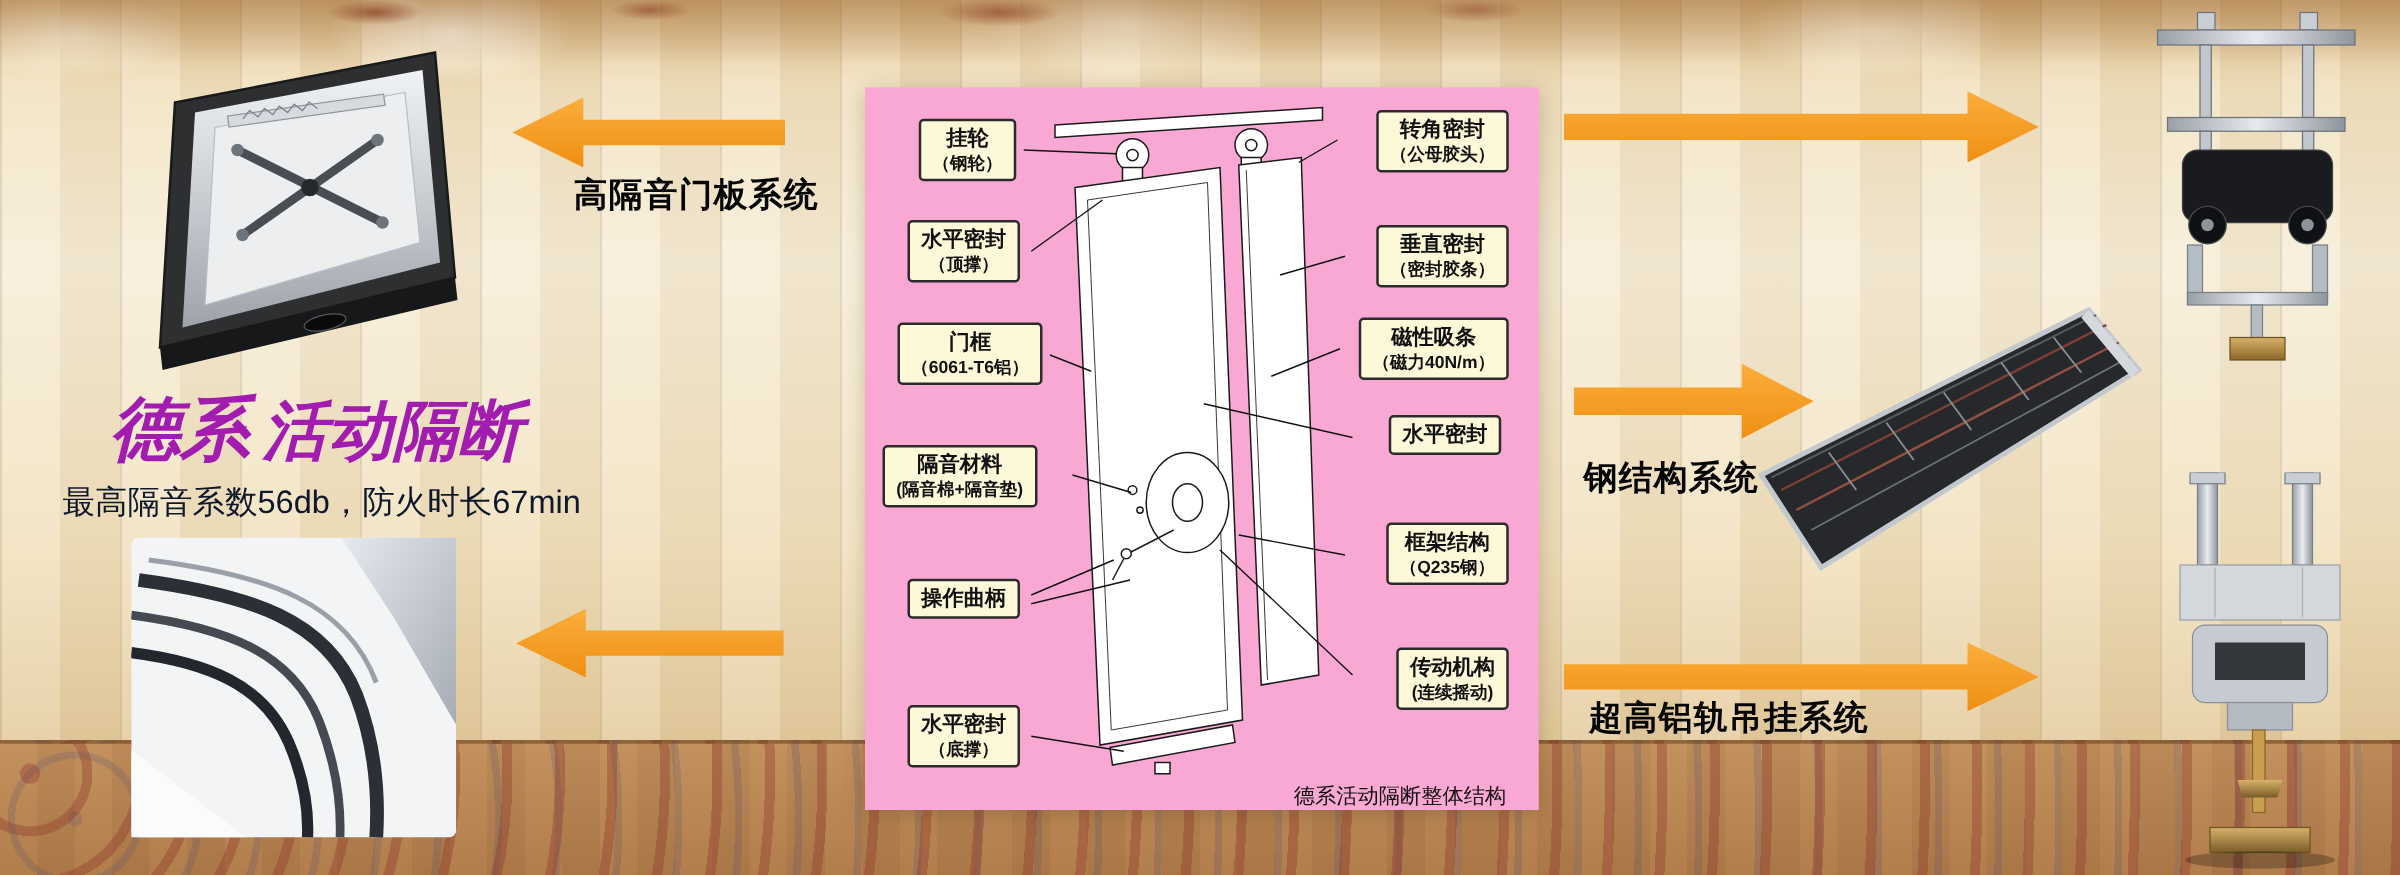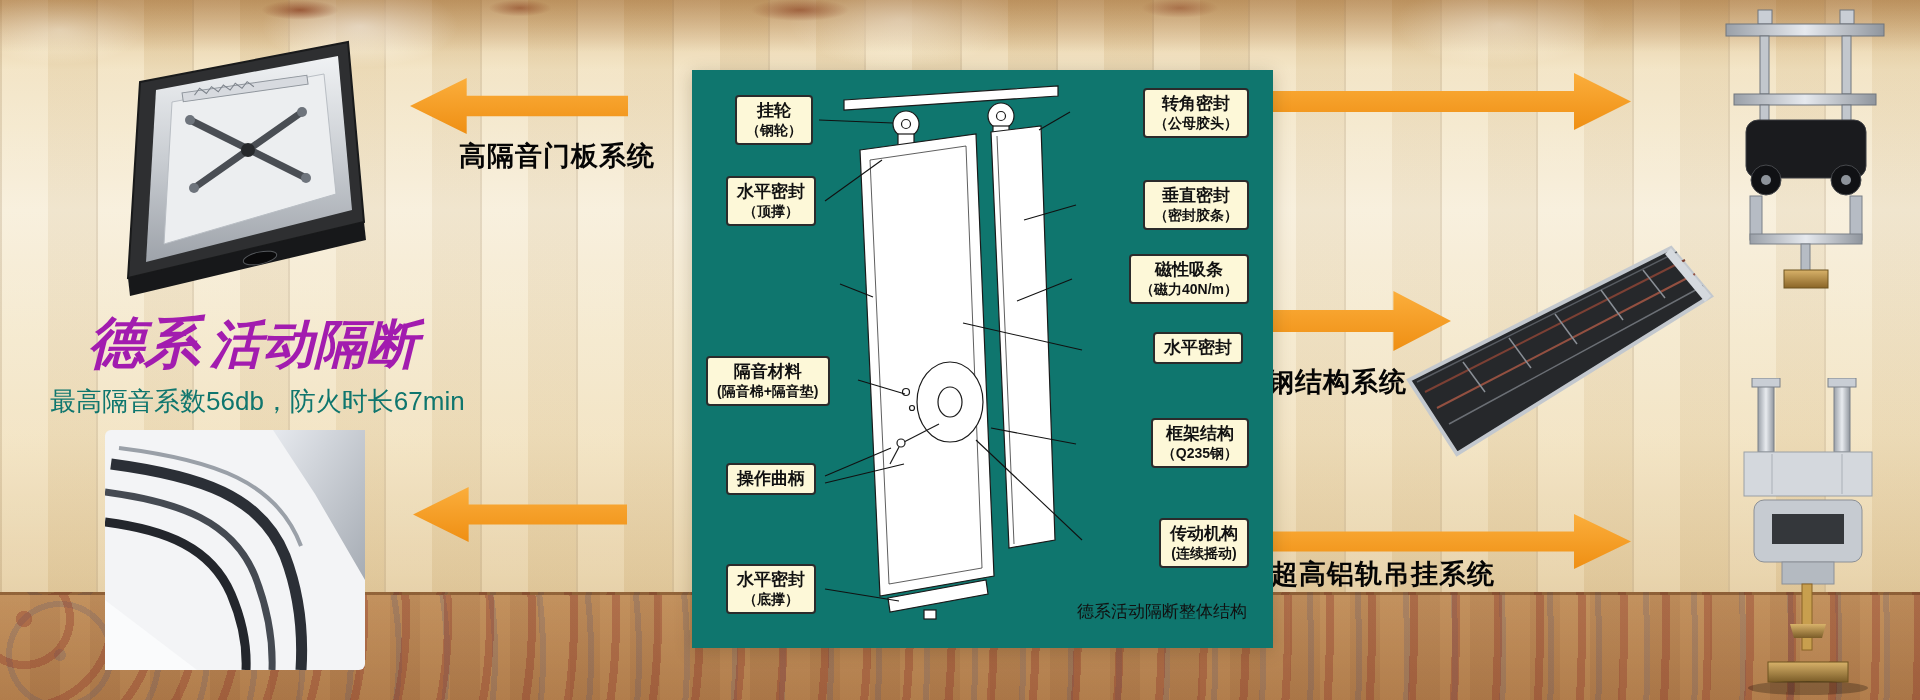--- a/index.html
+++ b/index.html
@@ -29,30 +29,30 @@
   
   .photo{position:absolute;z-index:3;}
   
   .arrow{position:absolute;z-index:4;}
   .syslabel{position:absolute;z-index:4;font-weight:700;font-size:27px;color:#050505;
             white-space:nowrap;letter-spacing:1px;}
   
   .brand{position:absolute;left:88px;top:306px;z-index:3;color:#a21caf;white-space:nowrap;font-style:italic;}
   .brand-name{font-size:56px;font-weight:900;}
   .brand-cat{font-size:52px;font-weight:600;margin-left:10px;}
-  .brand-sub{position:absolute;left:50px;top:384px;z-index:3;font-size:26px;color:#0f766e;white-space:nowrap;}
-  
-  .panel{position:absolute;left:692px;top:70px;width:539px;height:578px;background:#0f766e;
-         z-index:5;box-shadow:0 3px 16px rgba(70,50,15,.25);padding-left:42px;}
+  .brand-sub{position:absolute;left:50px;top:384px;z-index:3;font-size:26px;color:#0f172a;white-space:nowrap;}
+  
+  .panel{position:absolute;left:692px;top:70px;width:539px;height:578px;background:#f9a8d4;
+         z-index:5;box-shadow:0 3px 16px rgba(70,50,15,.25);}
   .draw{position:absolute;left:0;top:0;width:539px;height:581px;}
   .co{position:absolute;background:#FDF8D8;border:2px solid #2b2b2b;border-radius:4px;
       padding:3px 9px;text-align:center;color:#111;z-index:2;}
   .co-t{font-size:17px;font-weight:700;line-height:1.3;white-space:nowrap;}
   .co-d{font-size:14px;font-weight:700;line-height:1.25;white-space:nowrap;}
-  .caption{position:absolute;right:26px;bottom:25px;font-size:17px;color:#111;white-space:nowrap;}
+  .caption{position:absolute;right:26px;bottom:0;font-size:17px;color:#111;white-space:nowrap;}
 </style>
 </head>
 <body>
 
 <div class="stage">
   <div class="bg"></div>
   <div class="ceiling"></div>
   <div class="carpet"></div>
 
   <div class="photo" style="left:110px;top:28px;width:265px;height:270px">
@@ -309,20 +309,24 @@
     </svg>
 
     <div class="co" style="left:43px;top:25px">
       <div class="co-t">挂轮</div>
       <div class="co-d">（钢轮）</div>
     </div>
     <div class="co" style="left:34px;top:106px">
       <div class="co-t">水平密封</div>
       <div class="co-d">（顶撑）</div>
     </div>
+    <div class="co" style="left:26px;top:188px">
+      <div class="co-t">门框</div>
+      <div class="co-d">（6061-T6铝）</div>
+    </div>
     <div class="co" style="left:14px;top:286px">
       <div class="co-t">隔音材料</div>
       <div class="co-d">(隔音棉+隔音垫)</div>
     </div>
     <div class="co" style="left:34px;top:393px">
       <div class="co-t">操作曲柄</div>
     </div>
     <div class="co" style="left:34px;top:494px">
       <div class="co-t">水平密封</div>
       <div class="co-d">（底撑）</div>

